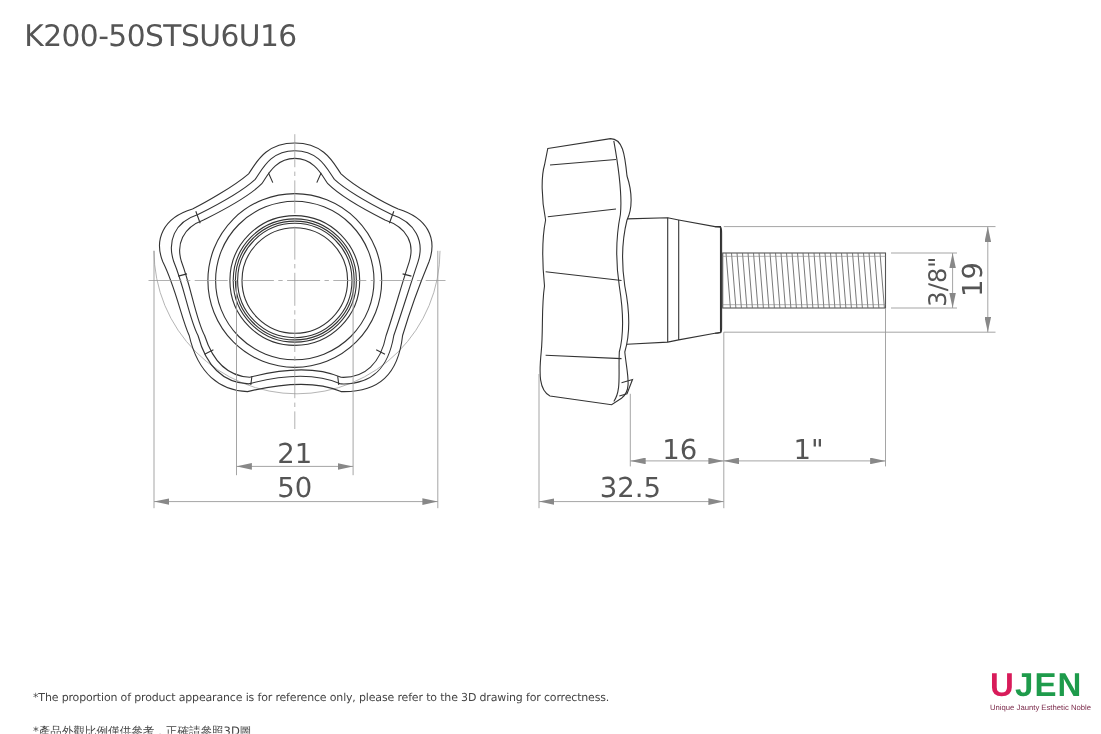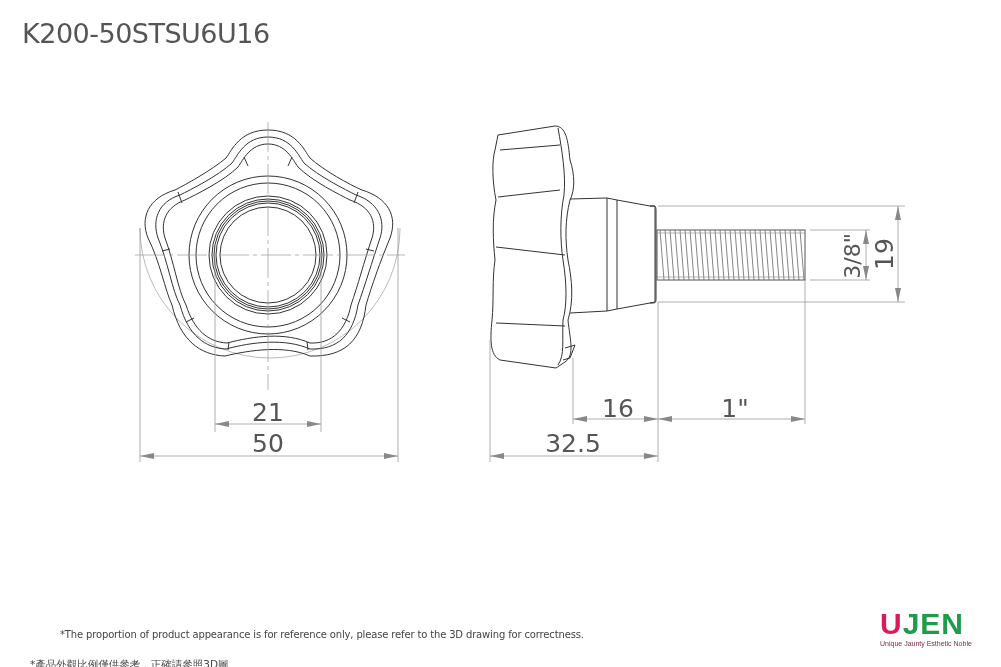--- a/index.html
+++ b/index.html
@@ -1,22 +1,22 @@
 <!DOCTYPE html>
 <html><head>
 <meta charset="utf-8">
 <style>
   html, body { margin: 0; padding: 0; background: #ffffff; }
   body { width: 1001px; height: 667px; position: relative; overflow: hidden; font-family: "DejaVu Sans", sans-serif; }
   .title { position: absolute; left: 22px; top: 18px; font-size: 27px; color: #555; letter-spacing: -0.5px; font-family: "DejaVu Sans", sans-serif; font-weight: 400; }
   .drawing { position: absolute; left: 0; top: 0; }
   .note { position: absolute; left: 30px; font-size: 10.5px; color: #444; font-family: "DejaVu Sans", sans-serif; white-space: nowrap; }
   .note.zh { top: 614px; margin-top: 44px; }
-  .note.en { top: 629px; font-size: 10px; letter-spacing: -0.15px; margin-left: 30px; }
-  .logo { position: absolute; left: 880px; top: 609px; width: 100px; }
+  .note.en { top: 629px; font-size: 10px; letter-spacing: -0.15px; }
+  .logo { position: absolute; left: 900px; top: 609px; width: 100px; }
   .logo-word { font-family: "Liberation Sans", sans-serif; font-weight: bold; font-size: 30px; line-height: 30px; letter-spacing: 1px; }
   .logo-u { color: #d81b5a; }
   .logo-rest { color: #1e9b4b; }
   .logo-tag { font-family: "Liberation Sans", sans-serif; font-size: 7px; color: #7a2a4a; margin-top: 1px; white-space: nowrap; }
   .dim-text { font-family: "DejaVu Sans", sans-serif; fill: #555; }
 </style>
 </head>
 <body>
 
 <div class="title">K200-50STSU6U16</div>

